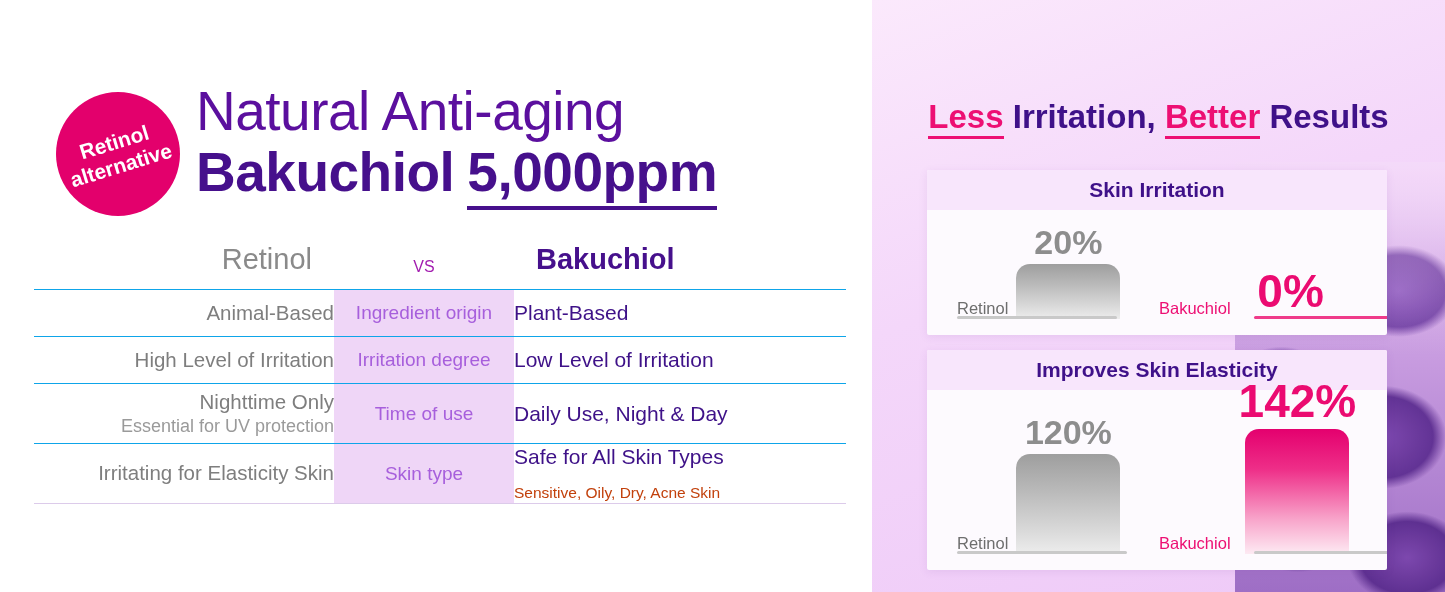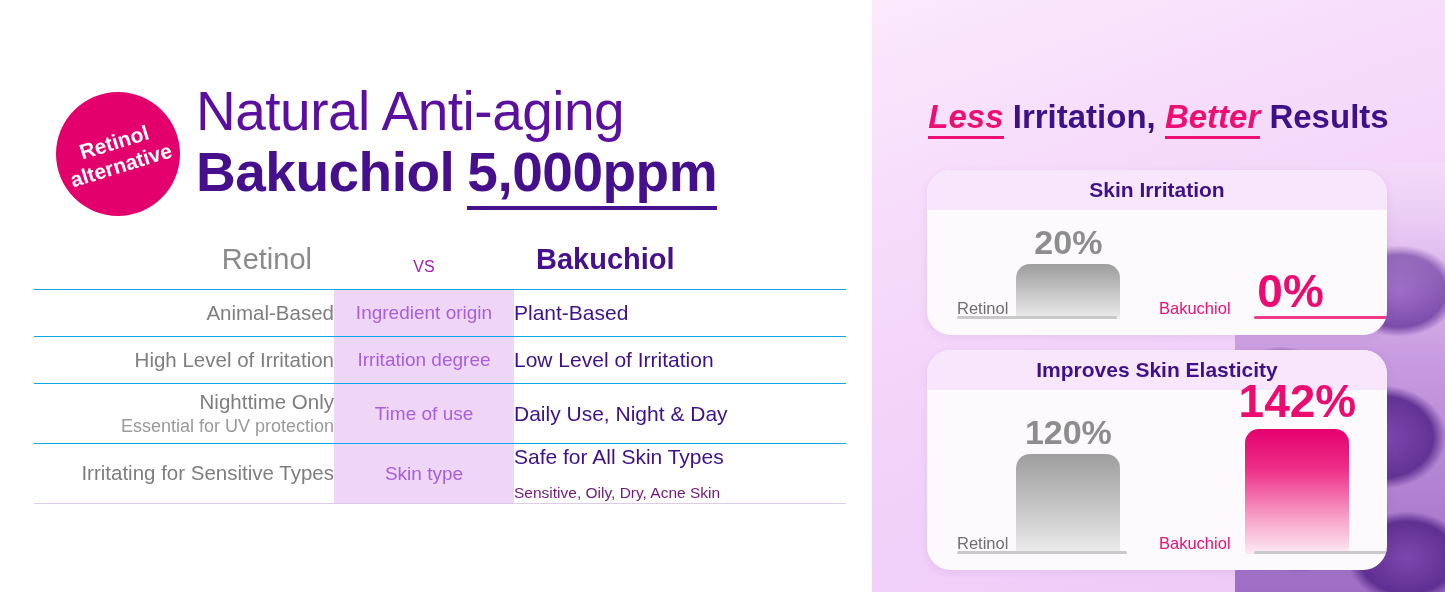--- a/index.html
+++ b/index.html
@@ -72,21 +72,21 @@
   .cell-left .sub { display: block; font-size: 18px; color: #9A9A9A; margin-top: 1px; }
 
   .cell-mid {
     background: #EFD6F7; text-align: center;
     color: #A75FDC; font-size: 19px;
   }
   .cell-right {
     text-align: left; padding-left: 22px; color: #3E1188;
     font-size: 21px; line-height: 1.2;
   }
-  .cell-right .sub-pink { display: block; font-size: 15.5px; color: #701a75; margin-top: 15px; }
+  .cell-right .sub-pink { display: block; font-size: 15.5px; color: #c2410c; margin-top: 15px; }
 
   .tall td { height: 60px; }
 
   
   .right-panel {
     position: relative; width: 573px; height: 592px; flex: 0 0 573px;
     background: linear-gradient(160deg, #FBE9FC 0%, #F4D7FA 42%, #EEC9F7 100%);
     overflow: hidden;
   }
   
@@ -108,27 +108,27 @@
     content: ""; position: absolute; inset: 0;
     background: linear-gradient(180deg, rgba(246,221,250,0.92) 0%, rgba(246,221,250,0.25) 22%, rgba(246,221,250,0) 45%);
   }
 
   .rp-headline {
     position: absolute; left: 0; right: 0; top: 98px;
     text-align: center; font-size: 33px; color: #3F1189; font-weight: 700;
     white-space: nowrap; z-index: 4;
   }
   .em-pink {
-    color: #ED0F73; font-style: italic; font-weight: 700;
+    color: #ED0F73; font-weight: 700;
     border-bottom: 3px solid #ED0F73; padding-bottom: 1px;
   }
 
   .card {
     position: absolute; left: 55px; width: 460px;
-    background: #FDFAFE; border-radius: 24px;
+    background: #FDFAFE; border-radius: 2px;
     box-shadow: 0 2px 9px rgba(120,60,160,0.10);
     overflow: hidden; z-index: 5;
   }
   #card-irritation { top: 170px; height: 165px; }
   #card-elasticity { top: 350px; height: 220px; }
 
   .card-head {
     height: 40px; background: #F8E6FC;
     display: flex; align-items: center; justify-content: center;
     font-size: 21px; color: #3F1189; font-weight: 700;
@@ -237,21 +237,21 @@
             <span>Nighttime Only</span>
             <span class="sub">Essential for UV protection</span>
           </td>
           <td class="cell-mid">Time of use</td>
           <td class="cell-right">
             <span>Daily Use, Night &amp; Day</span>
           </td>
         </tr>
         <tr class="data-row tall">
           <td class="cell-left">
-            <span>Irritating for Sensitive Types</span>
+            <span>Irritating for Elasticity Skin</span>
           </td>
           <td class="cell-mid">Skin type</td>
           <td class="cell-right">
             <span>Safe for All Skin Types</span>
             <span class="sub-pink">Sensitive, Oily, Dry, Acne Skin</span>
           </td>
         </tr>
       </tbody>
     </table>
 

